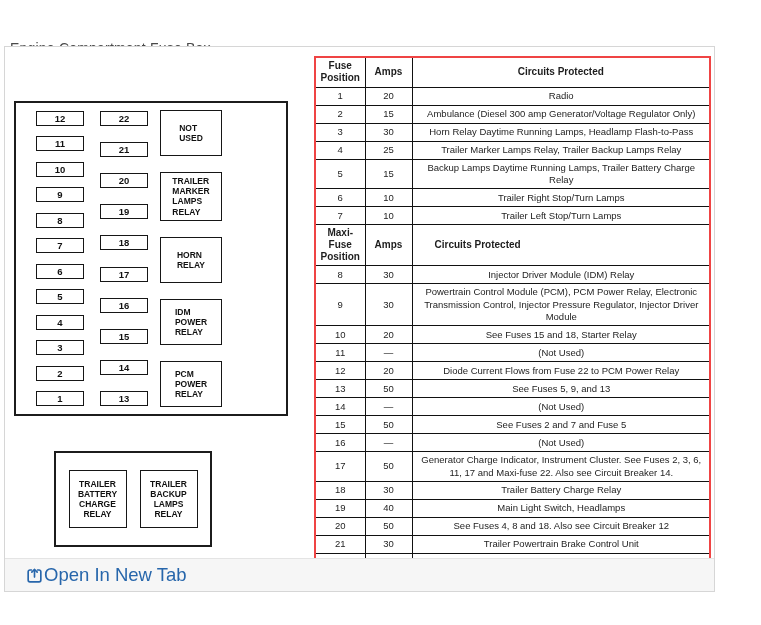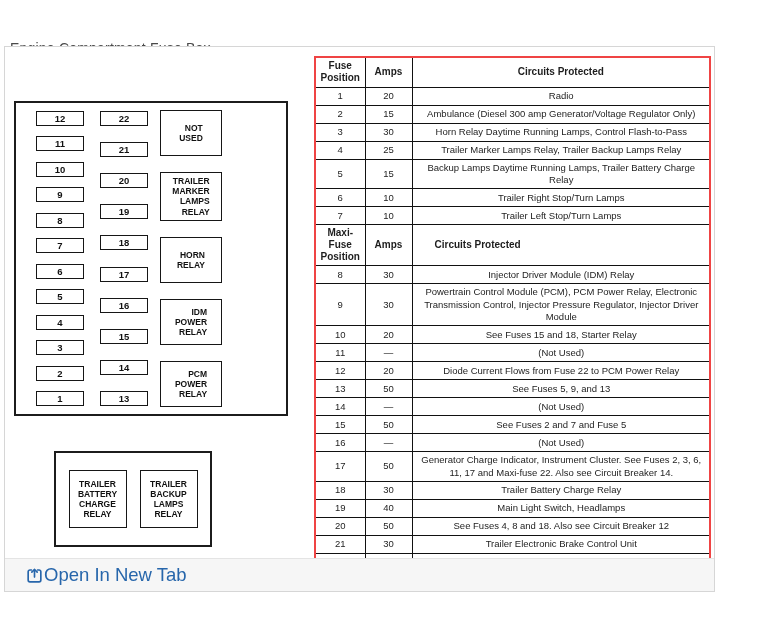--- a/index.html
+++ b/index.html
@@ -18,21 +18,21 @@
              border:2px solid #1c1c1c; background:#fff; }
   .fcol { position:absolute; top:8px; bottom:8px; display:flex;
           flex-direction:column; justify-content:space-between; }
   .fcol-1 { left:20px; }
   .fcol-2 { left:84px; }
   .fcol-3 { left:144px; top:7px; bottom:7px; }
   .fuse { width:48px; height:15px; border:1.5px solid #161616; background:#fff;
           display:flex; align-items:center; justify-content:center;
           font-size:9.5px; font-weight:bold; color:#111; }
   .relay { width:62px; min-height:46px; border:1.5px solid #161616; background:#fff;
-           display:flex; align-items:center; justify-content:center; text-align:right;
+           display:flex; align-items:center; justify-content:center; text-align:left;
            font-size:8.5px; font-weight:bold; color:#111; line-height:1.2;
            white-space:pre-line; padding:3px 2px; }
 
   .trailer-panel { position:absolute; left:49px; top:404px; width:158px; height:96px;
                    border:2px solid #1c1c1c; background:#fff; display:flex;
                    align-items:center; justify-content:center; gap:13px; }
   .trailer-box { width:58px; height:58px; border:1.5px solid #161616; background:#fff;
                  display:flex; align-items:center; justify-content:center; text-align:center;
                  font-size:8.5px; font-weight:bold; color:#111; line-height:1.18;
                  white-space:pre-line; }
@@ -222,21 +222,21 @@
 
           <tr>
             <td>2</td>
             <td>15</td>
             <td class="circ">Ambulance (Diesel 300 amp Generator/Voltage Regulator Only)</td>
           </tr>
 
           <tr>
             <td>3</td>
             <td>30</td>
-            <td class="circ">Horn Relay Daytime Running Lamps, Control Flash-to-Pass</td>
+            <td class="circ">Horn Relay Daytime Running Lamps, Headlamp Flash-to-Pass</td>
           </tr>
 
           <tr>
             <td>4</td>
             <td>25</td>
             <td class="circ">Trailer Marker Lamps Relay, Trailer Backup Lamps Relay</td>
           </tr>
 
           <tr>
             <td>5</td>
@@ -340,21 +340,21 @@
 
           <tr>
             <td>20</td>
             <td>50</td>
             <td class="circ">See Fuses 4, 8 and 18. Also see Circuit Breaker 12</td>
           </tr>
 
           <tr>
             <td>21</td>
             <td>30</td>
-            <td class="circ">Trailer Electronic Brake Control Unit</td>
+            <td class="circ">Trailer Powertrain Brake Control Unit</td>
           </tr>
 
           <tr>
             <td>22</td>
             <td>20</td>
             <td class="circ">Fuel Line Heater, 200 amp Generator/Voltage Regulator, PCM Power Relay Coil, Glow Plug Controller</td>
           </tr>
         </tbody>
     </table>
 

